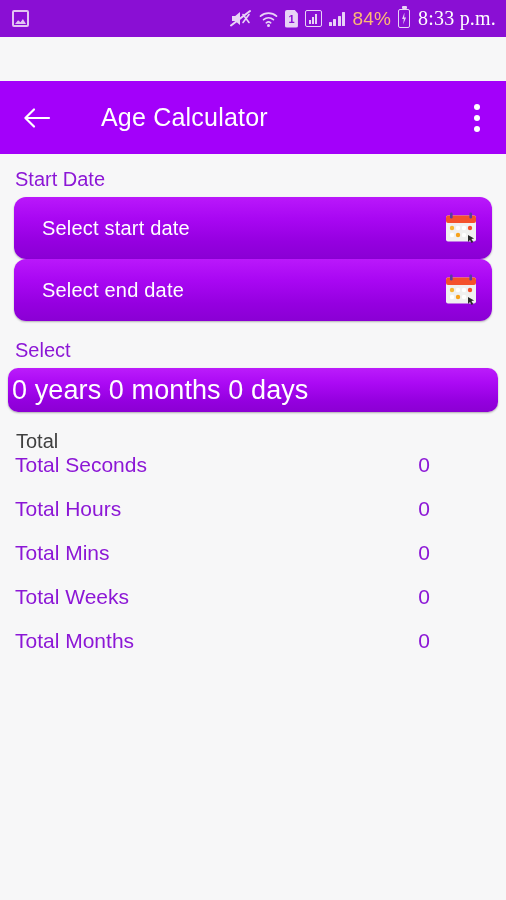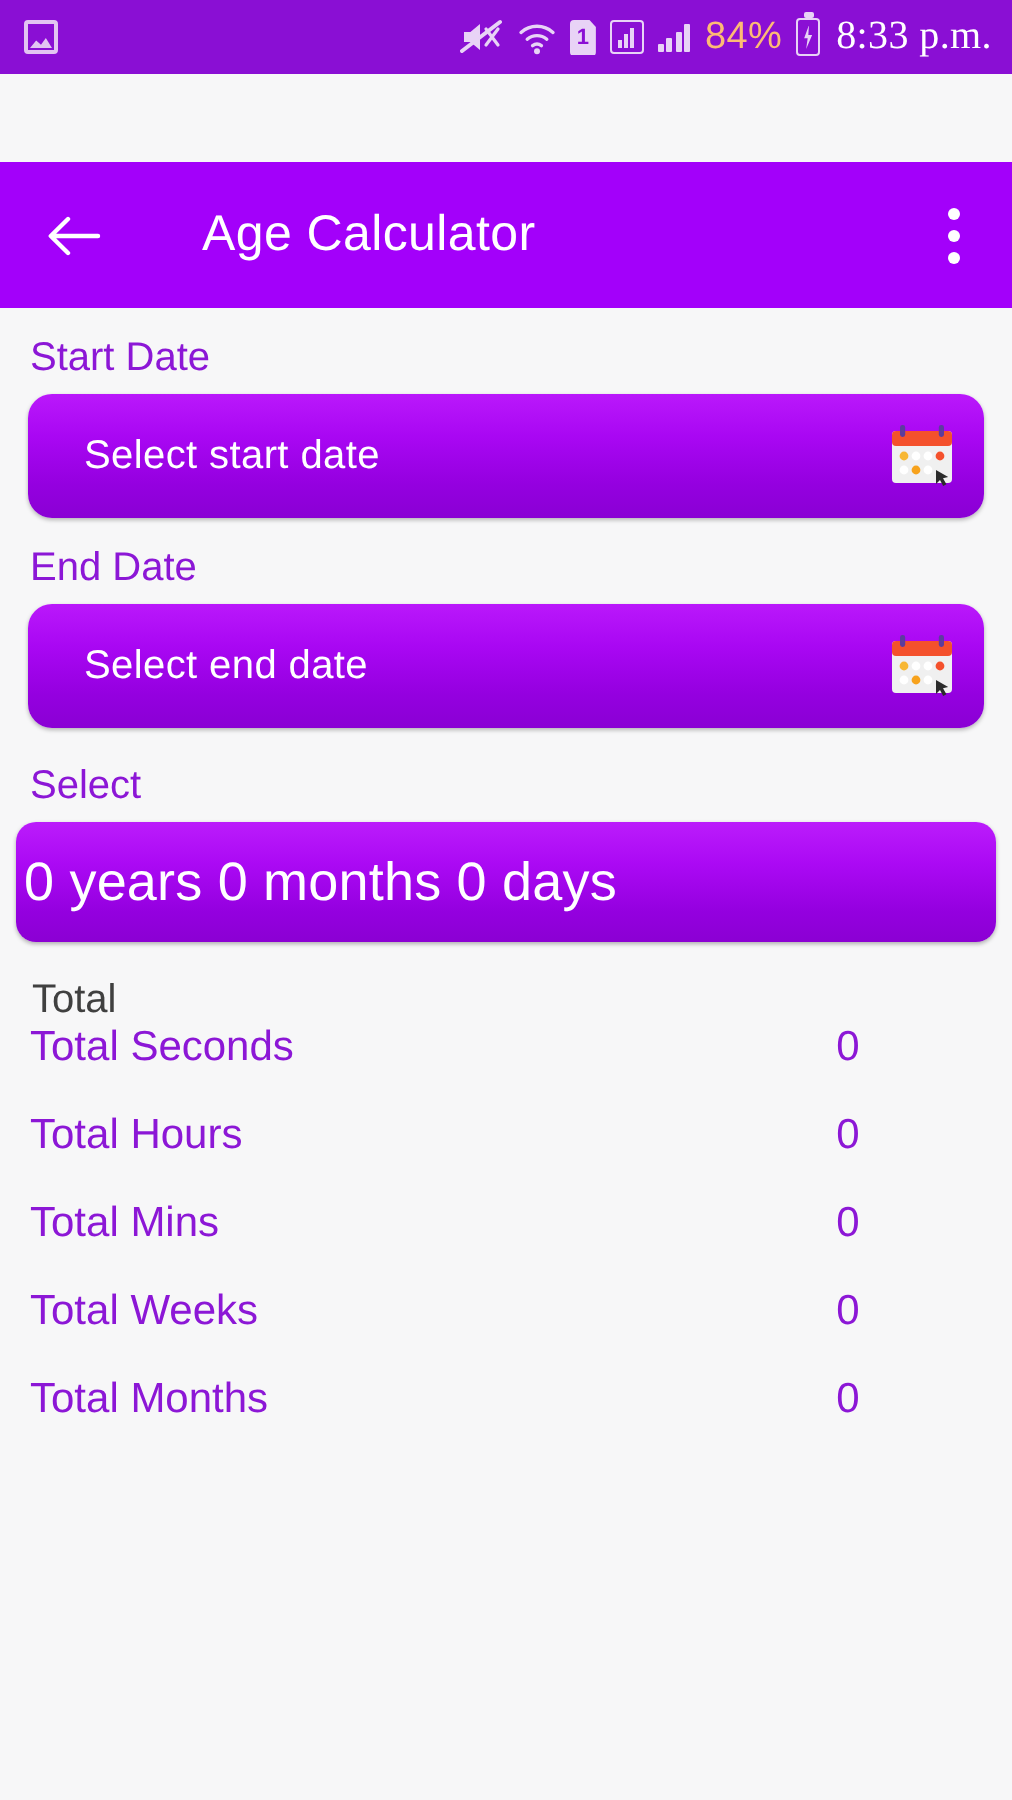--- a/index.html
+++ b/index.html
@@ -206,21 +206,21 @@
     position: relative;
     flex: 0 0 auto;
   }
 
   .result-label {
     color: #8c17d6;
     font-size: 20px;
     margin: 18px 0 6px 1px;
   }
   .result-bar {
-    height: 60px;
+    height: 44px;
     margin: 0 -6px;
     border-radius: 10px;
     background: linear-gradient(180deg, #bb1cfb 0%, #ab09f4 35%, #9400df 75%, #8b00d3 100%);
     display: flex;
     align-items: center;
     box-shadow: 0 1px 2px rgba(0,0,0,.3);
   }
   .result-text {
     color: #ffffff;
     font-size: 27px;
@@ -336,21 +336,20 @@
         <circle cx="26" cy="16" r="2.2" fill="#ffffff"></circle>
         <circle cx="8" cy="23" r="2.2" fill="#ffffff"></circle>
         <circle cx="14" cy="23" r="2.2" fill="#f7a21c"></circle>
         <circle cx="20" cy="23" r="2.2" fill="#ffffff"></circle>
         <circle cx="26" cy="16" r="2.2" fill="#f4512c"></circle>
         <path d="M24 23 l0 7 l2-2 l1.6 3 l1.6-0.9 l-1.7-3 l2.6-0.6 z" fill="#2b2b2b"></path>
       </svg>
     </span>
   </button>
 
-  <div class="field-label">End Date</div>
   <button class="date-button">
     <span class="btn-text">Select end date</span>
     <span class="cal-icon">
       <svg width="34" height="32" viewBox="0 0 34 32">
         <rect x="2" y="3.5" width="30" height="26" rx="2" fill="#f0f0f0"></rect>
         <rect x="2" y="3.5" width="30" height="7.5" rx="2" fill="#f4512c"></rect>
         <rect x="6" y="0.5" width="2.6" height="6" rx="1.2" fill="#5c3c9e"></rect>
         <rect x="25.4" y="0.5" width="2.6" height="6" rx="1.2" fill="#5c3c9e"></rect>
         <circle cx="8" cy="16" r="2.2" fill="#f7b733"></circle>
         <circle cx="14" cy="16" r="2.2" fill="#ffffff"></circle>

